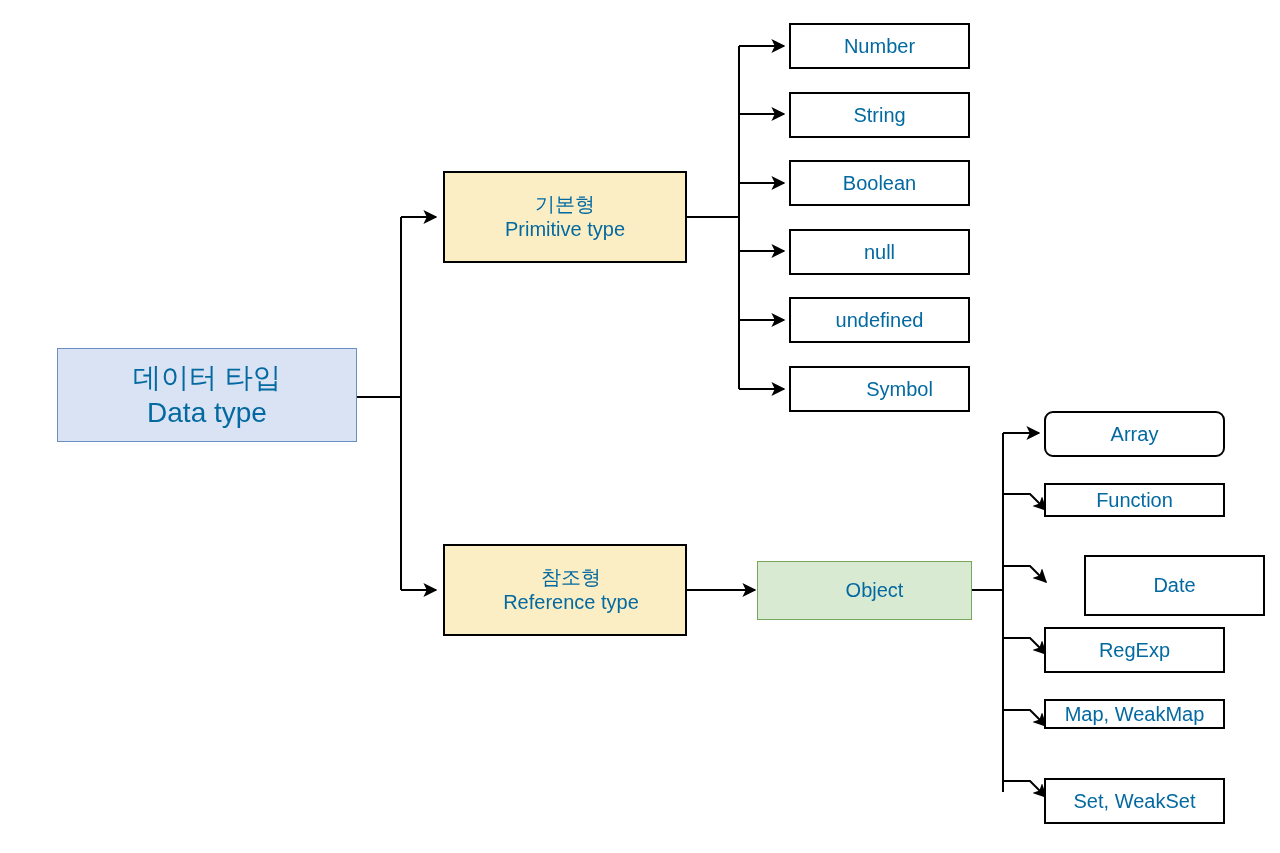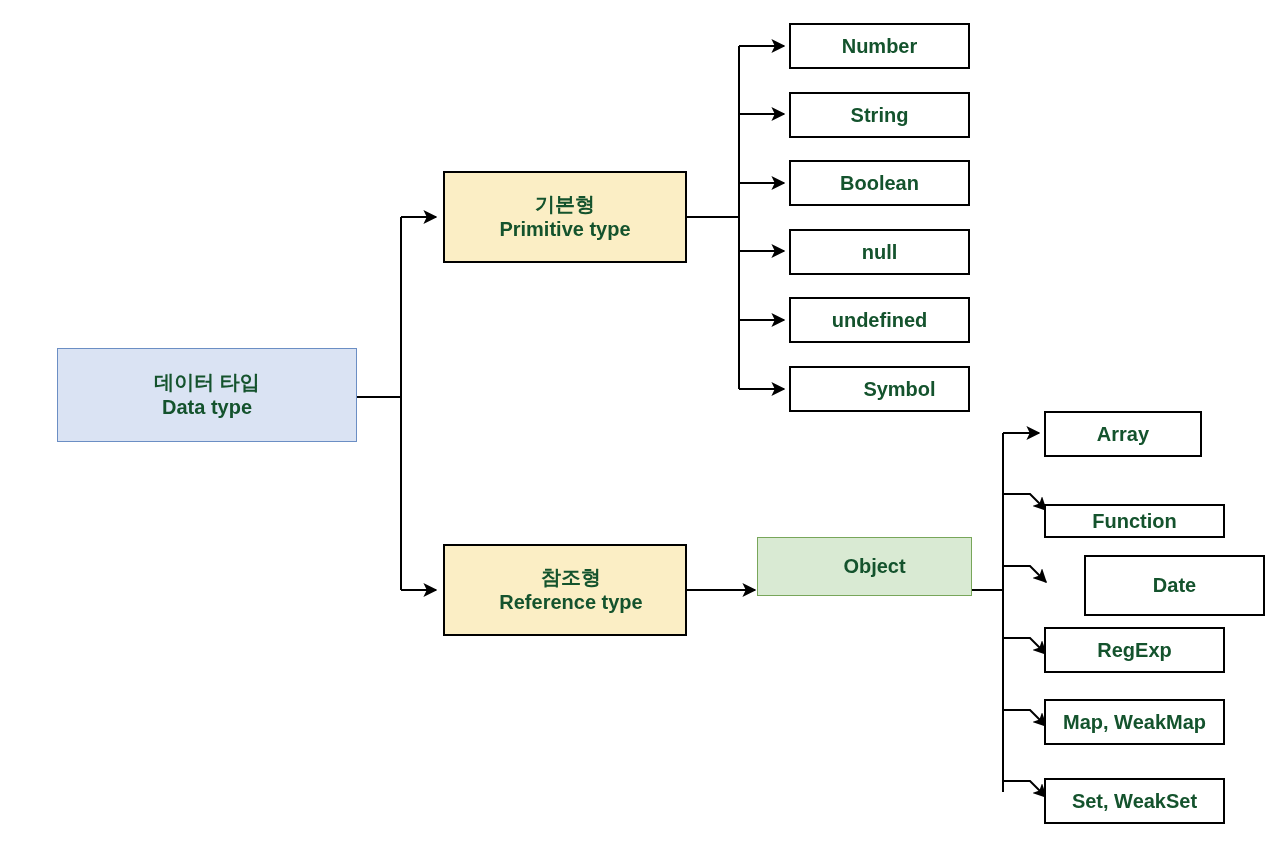--- a/index.html
+++ b/index.html
@@ -25,33 +25,32 @@
     height: 853px;
   }
   .node {
     position: absolute;
     box-sizing: border-box;
     display: flex;
     flex-direction: column;
     align-items: center;
     justify-content: center;
     text-align: center;
-    color: #14532d;
+    color: #0369a1;
     line-height: 1.25;
-    font-weight: bold;
   }
   .node .line1,
   .node .line2 {
     display: block;
     white-space: nowrap;
   }
   .node-root {
     background: #dae3f3;
     border: 1px solid #6b8ec4;
-    font-size: 20px;
+    font-size: 28px;
   }
   .node-group {
     background: #fbeec5;
     border: 2px solid #000000;
     font-size: 20px;
   }
   .node-object {
     background: #d9ead3;
     border: 1px solid #78a65a;
     font-size: 20px;
@@ -124,21 +123,21 @@
   <div class="node node-group" style="left:443px; top:171px; width:244px; height:92px;">
     <span class="line1">기본형</span>
     <span class="line2">Primitive type</span>
   </div>
 
   <div class="node node-group" style="left:443px; top:544px; width:244px; height:92px;padding-left:12px;">
     <span class="line1">참조형</span>
     <span class="line2">Reference type</span>
   </div>
 
-  <div class="node node-object" style="left:757px; top:537px; width:215px; height:59px;padding-left:20px;">
+  <div class="node node-object" style="left:757px; top:561px; width:215px; height:59px;padding-left:20px;">
     <span class="line1">Object</span>
   </div>
 
   <div class="node node-leaf" style="left:789px; top:23px; width:181px; height:46px;">
     <span class="line1">Number</span>
   </div>
   <div class="node node-leaf" style="left:789px; top:92px; width:181px; height:46px;">
     <span class="line1">String</span>
   </div>
   <div class="node node-leaf" style="left:789px; top:160px; width:181px; height:46px;">
@@ -147,32 +146,32 @@
   <div class="node node-leaf" style="left:789px; top:297px; width:181px; height:46px;">
     <span class="line1">undefined</span>
   </div>
   <div class="node node-leaf" style="left:789px; top:229px; width:181px; height:46px;">
     <span class="line1">null</span>
   </div>
   <div class="node node-leaf" style="left:789px; top:366px; width:181px; height:46px;padding-left:40px;">
     <span class="line1">Symbol</span>
   </div>
 
-  <div class="node node-leaf" style="left:1044px; top:411px; width:158px; height:46px;">
+  <div class="node node-leaf" style="left:1044px; top:411px; width:181px; height:46px;border-radius:9px;">
     <span class="line1">Array</span>
   </div>
-  <div class="node node-leaf" style="left:1044px; top:483px; width:181px; height:34px;margin-top:21px;">
+  <div class="node node-leaf" style="left:1044px; top:483px; width:181px; height:34px;">
     <span class="line1">Function</span>
   </div>
   <div class="node node-leaf" style="left:1084px; top:555px; width:181px; height:61px;">
     <span class="line1">Date</span>
   </div>
   <div class="node node-leaf" style="left:1044px; top:627px; width:181px; height:46px;">
     <span class="line1">RegExp</span>
   </div>
-  <div class="node node-leaf" style="left:1044px; top:699px; width:181px; height:46px;align-items:center;">
+  <div class="node node-leaf" style="left:1044px; top:699px; width:181px; height:30px;align-items:center;">
     <span class="line1">Map, WeakMap</span>
   </div>
   <div class="node node-leaf" style="left:1044px; top:770px; width:181px; height:46px;margin-top:8px;">
     <span class="line1">Set, WeakSet</span>
   </div>
 
 </div>
 
 </body></html>

